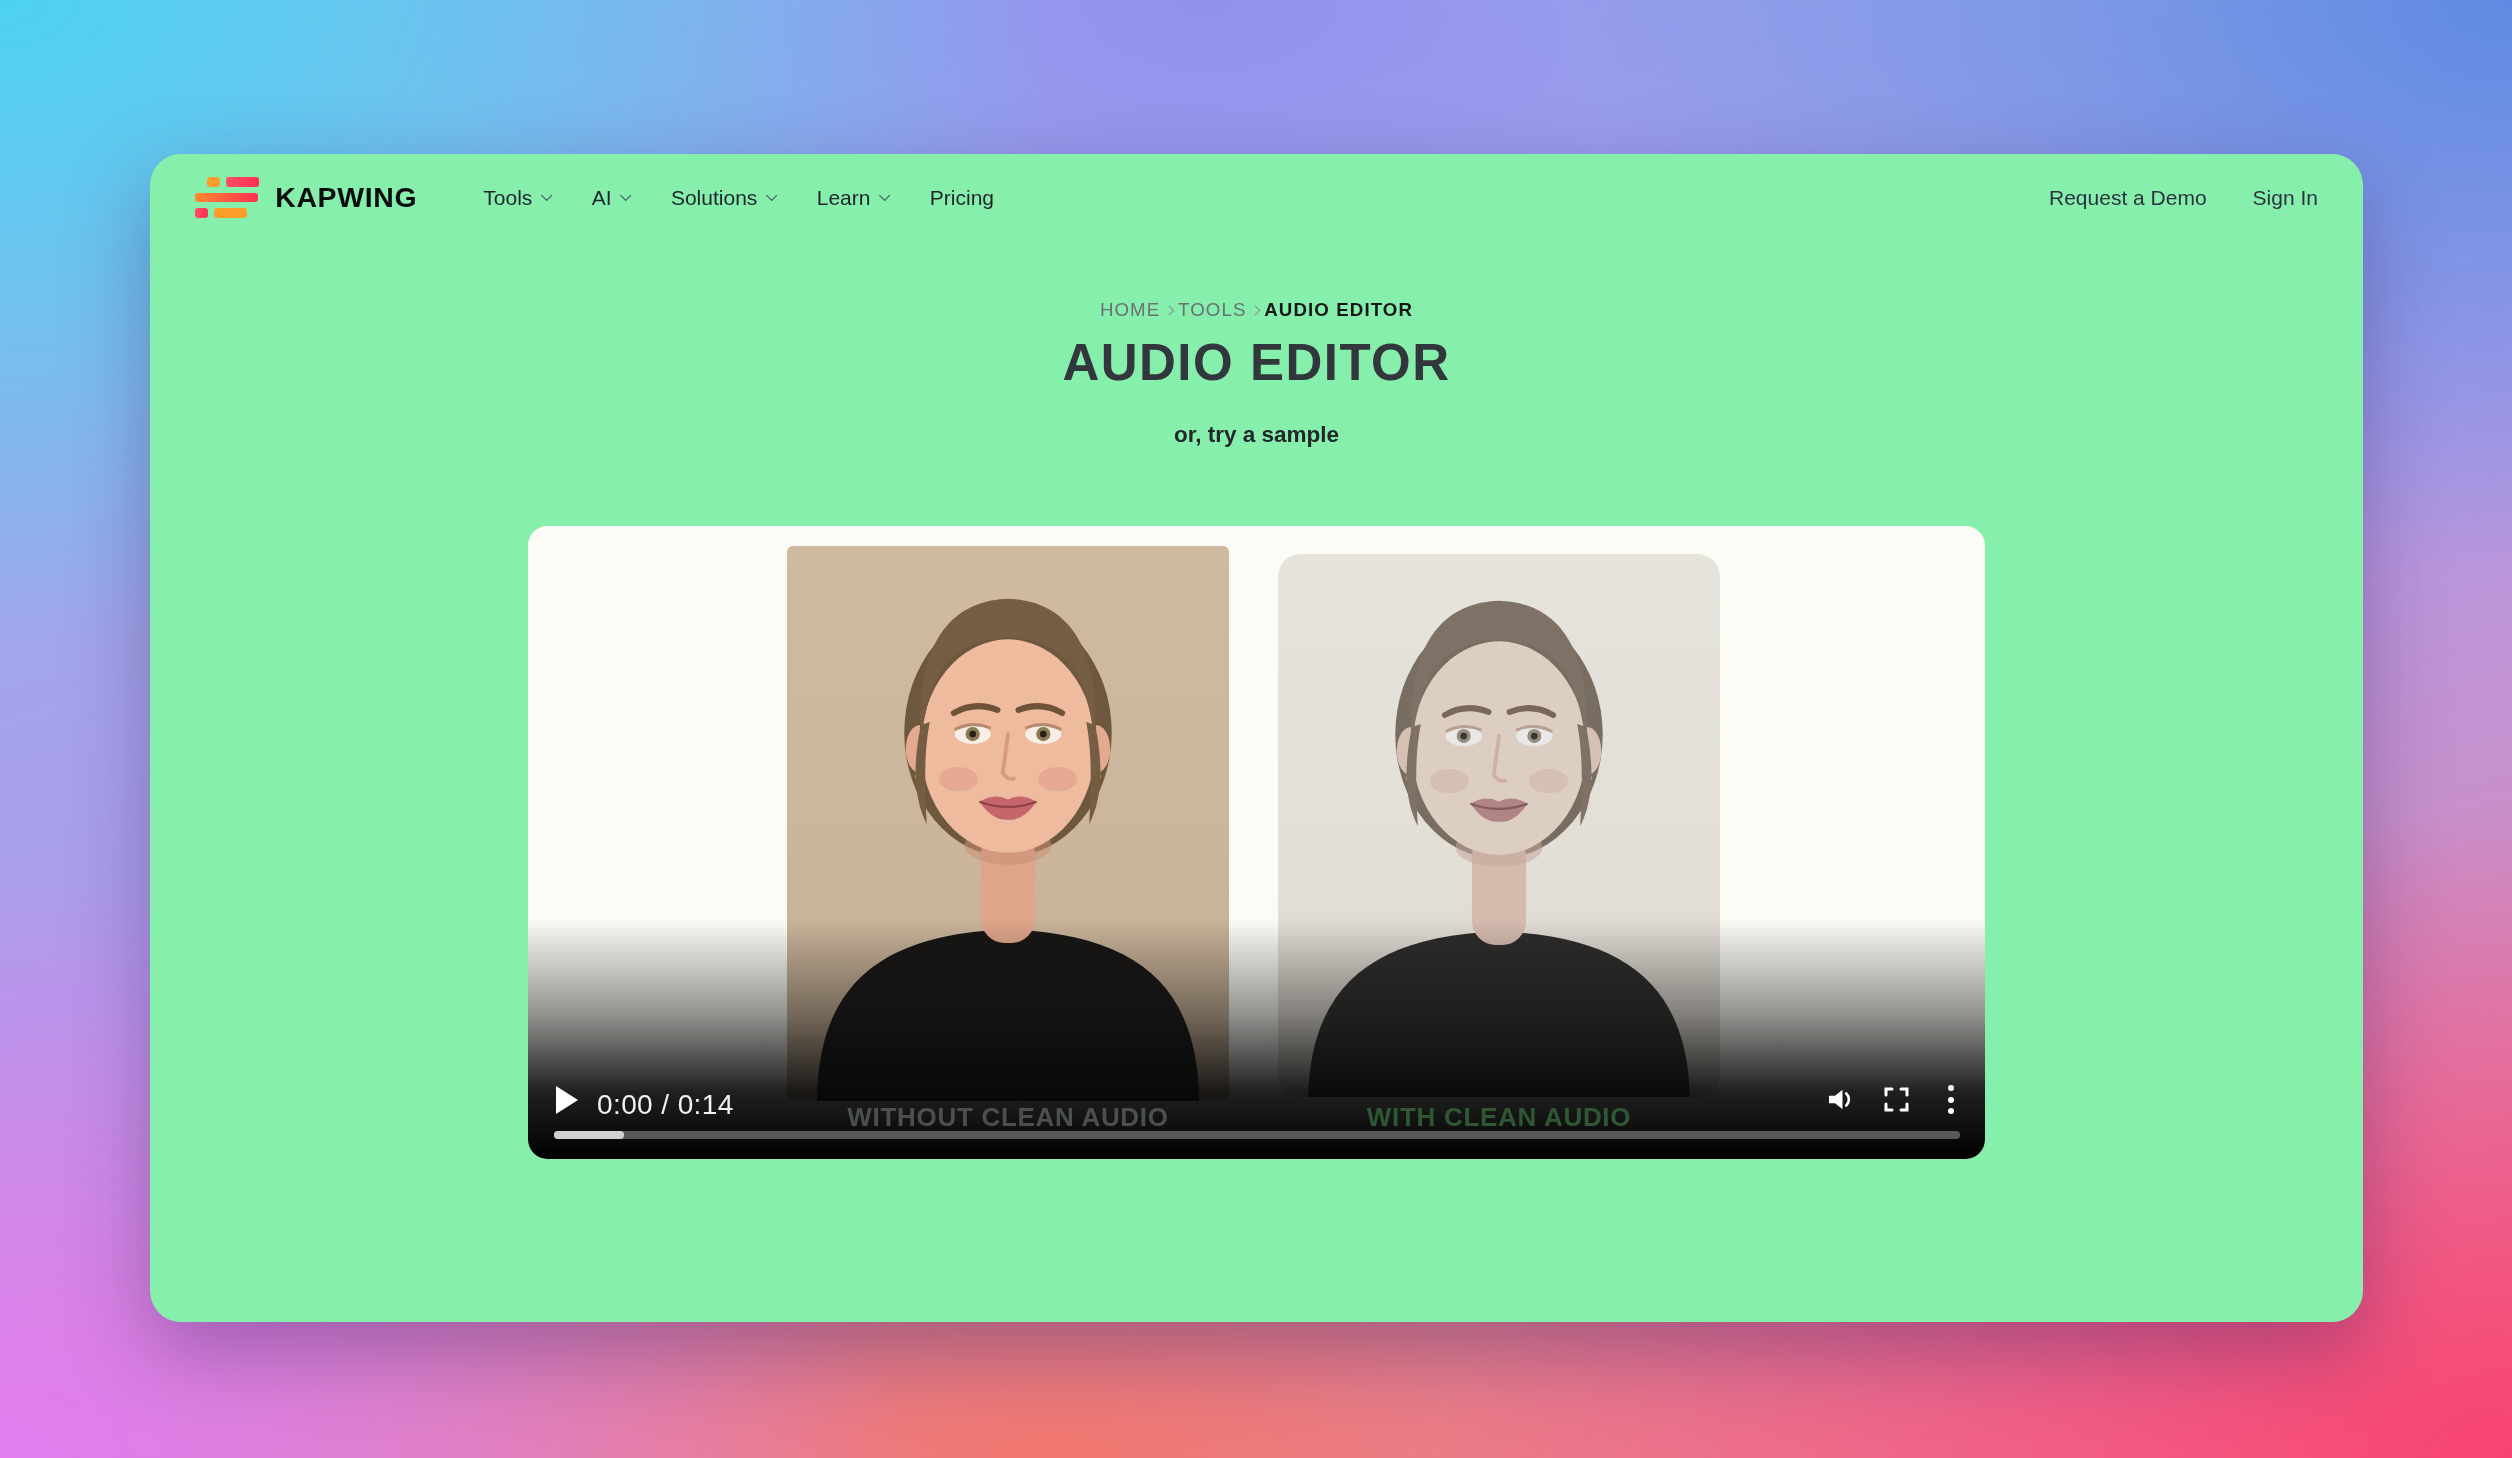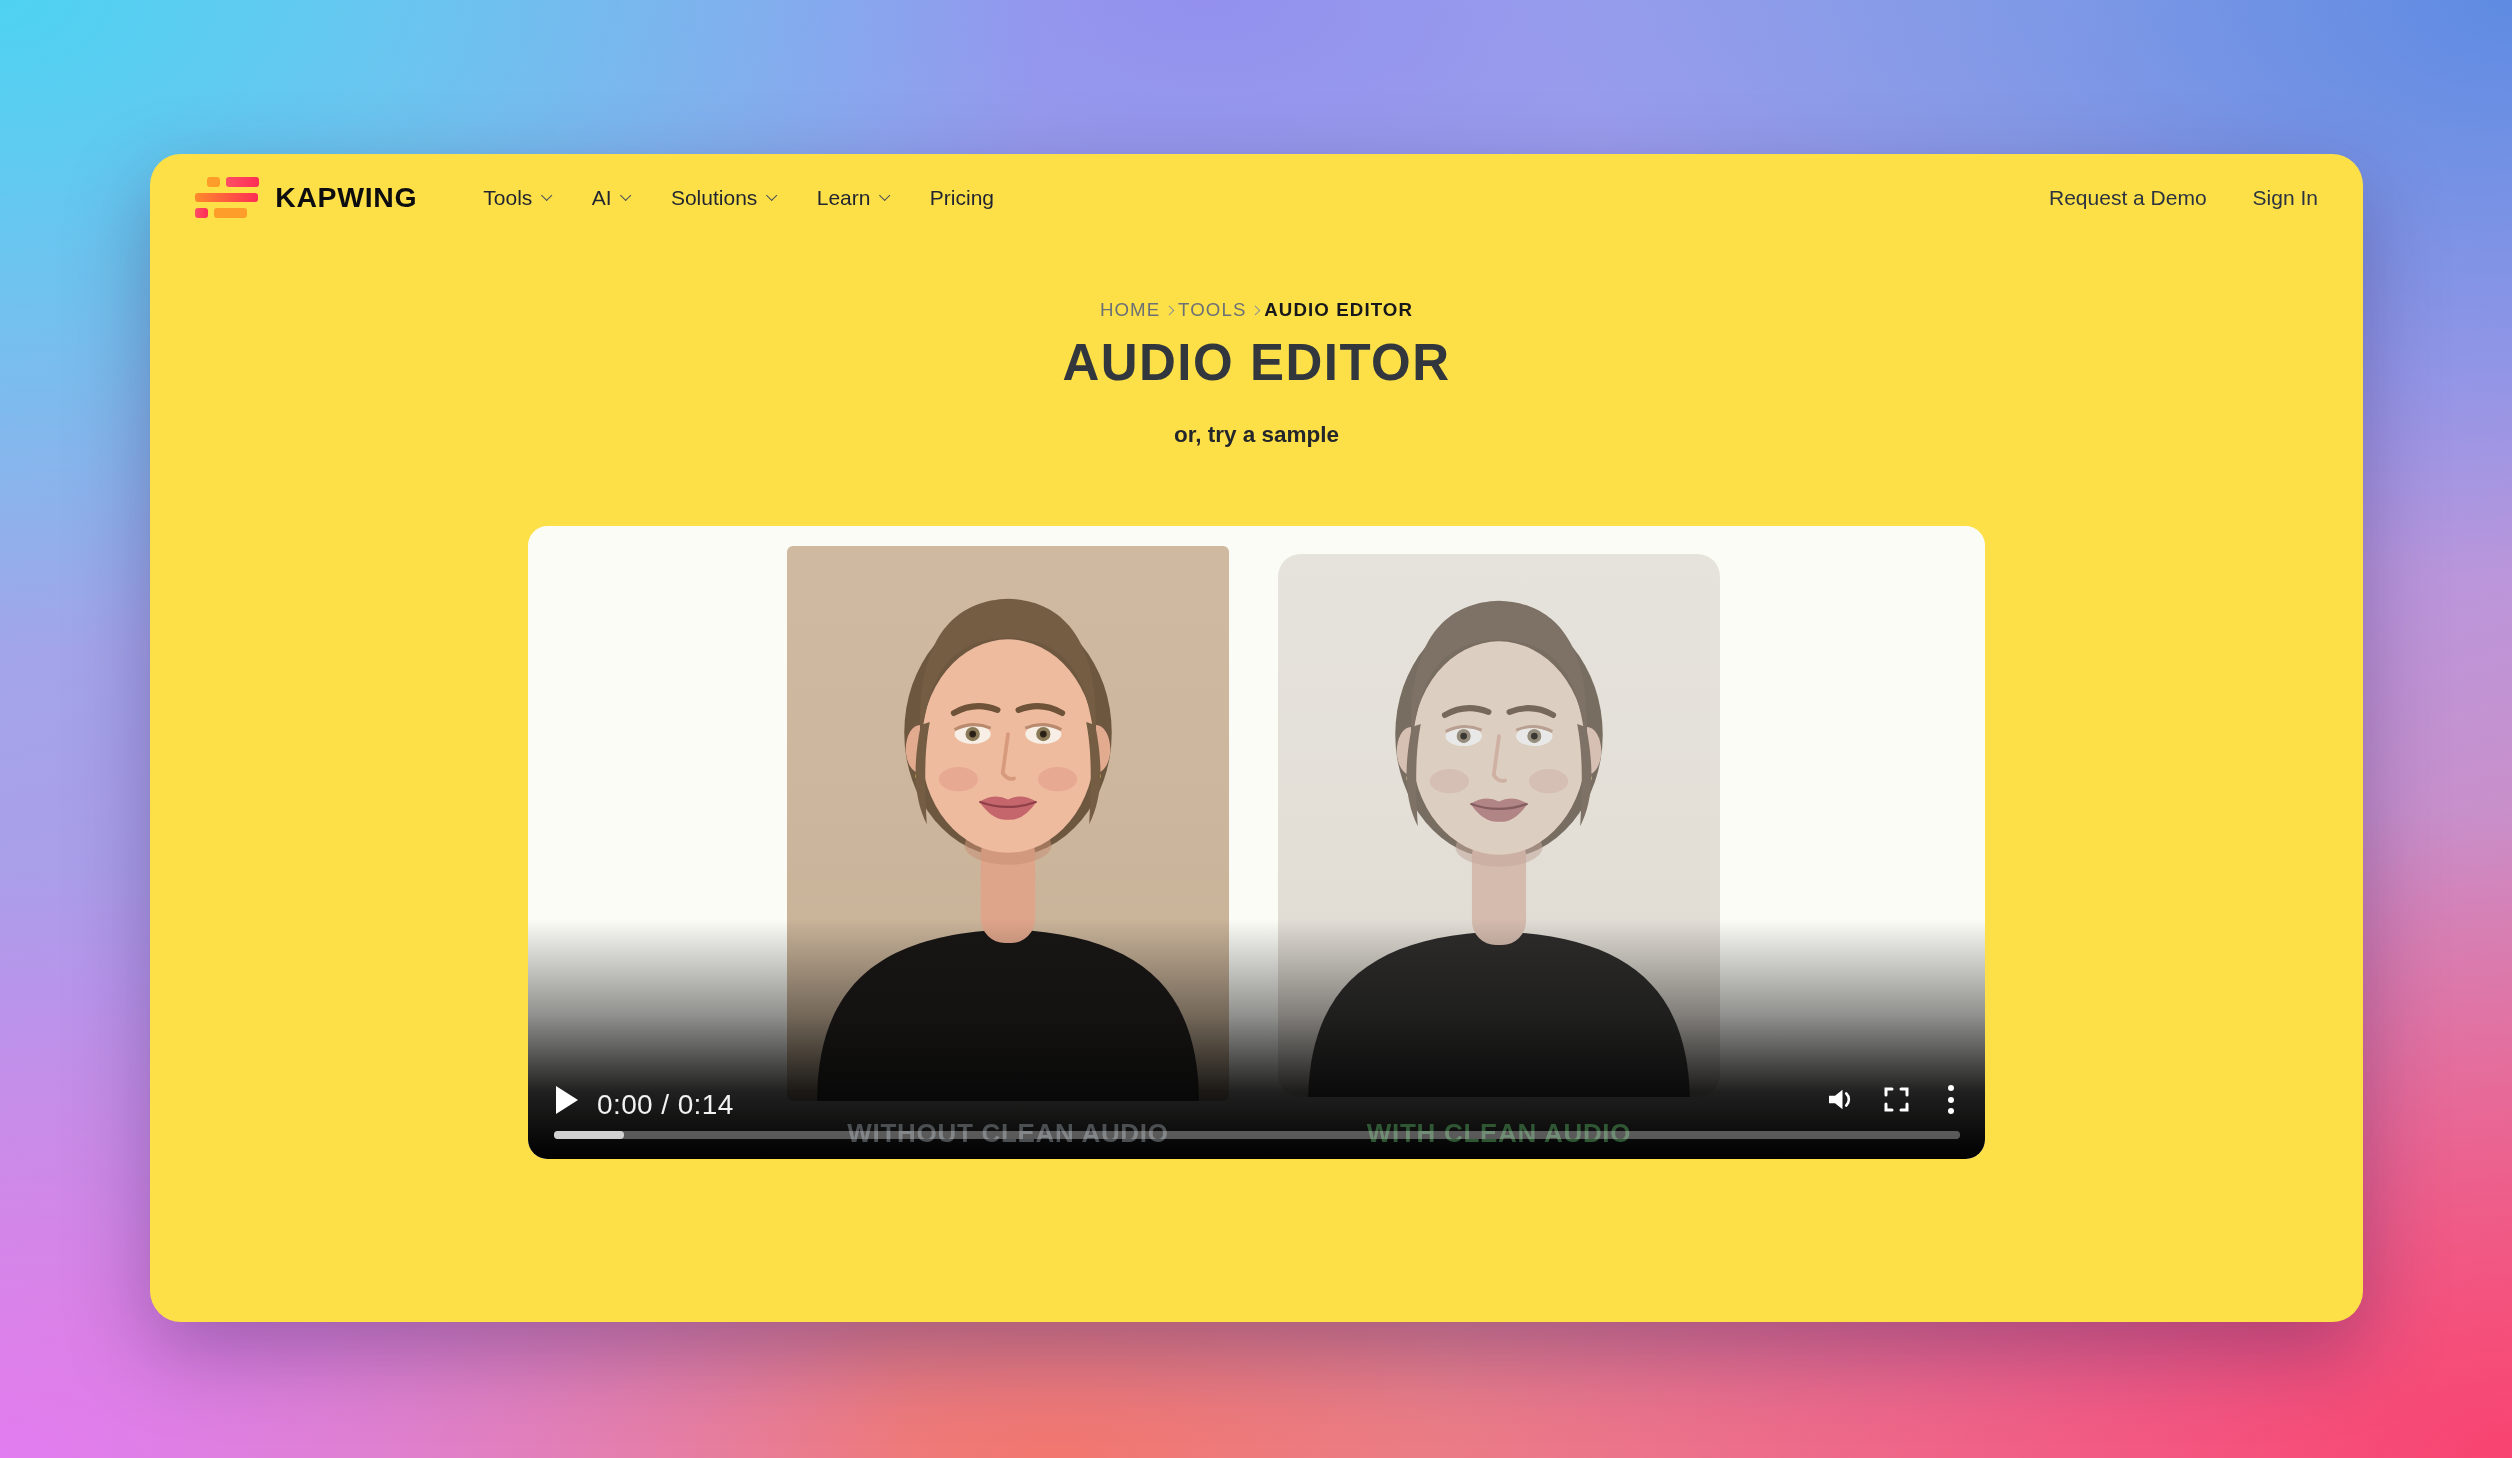--- a/index.html
+++ b/index.html
@@ -13,21 +13,21 @@
       radial-gradient(ellipse 58% 62% at 0% 0%,   #4ed2f1 0%, rgba(78,210,241,0) 72%),
       radial-gradient(ellipse 52% 55% at 100% 0%, #5e8be2 0%, rgba(94,139,226,0) 72%),
       radial-gradient(ellipse 46% 42% at 48% 0%,  #9390ee 0%, rgba(147,144,238,0) 75%),
       radial-gradient(ellipse 52% 58% at 0% 100%, #e27cf0 0%, rgba(226,124,240,0) 70%),
       radial-gradient(ellipse 58% 60% at 100% 100%, #f84370 0%, rgba(248,67,112,0) 74%),
       radial-gradient(ellipse 64% 42% at 42% 100%, #f2776f 0%, rgba(242,119,111,0) 70%),
       linear-gradient(165deg, #8fb6ec 0%, #ae9be9 48%, #ee7f9f 100%);
   }
   .page-card {
     position:absolute; left:150px; top:154px; width:2213px; height:1168px;
-    background:#fde047; border-radius:31px;
+    background:#86efac; border-radius:31px;
     box-shadow:0 30px 82px rgba(45,25,90,0.35);
     overflow:hidden;
   }
 
   
   .site-header { display:flex; align-items:center; height:87px; padding:0 45px; }
   .logo { display:flex; align-items:center; gap:16.5px; cursor:pointer; }
   .brick-icon { display:flex; flex-direction:column; gap:6px; }
   .brick-row { display:flex; gap:6px; }
   .brick { height:9.7px; border-radius:3px; }
@@ -66,21 +66,21 @@
   .video-player {
     position:relative; margin:78px auto 0 auto; width:1457px; height:633px;
     background:#fbfcf6; border-radius:19.5px; overflow:hidden; cursor:pointer;
   }
   .portrait { position:absolute; overflow:hidden; }
   .portrait svg { width:100%; height:100%; display:block; }
   .portrait-left  { left:259px;  top:19.5px; width:442px; height:555px; border-radius:6px;  --wall:#ccb59a; }
   .portrait-right { left:750px; top:28.4px; width:442px; height:543px; border-radius:22.5px; --wall:#d9d0c0; }
   .portrait-right svg { filter:brightness(1.18) saturate(0.5) contrast(0.82); }
 
-  .compare-label { position:absolute; top:576px; width:442px; text-align:center; font-size:26px; font-weight:800; letter-spacing:0.7px; z-index:2;margin-top:16px; }
+  .compare-label { position:absolute; top:576px; width:442px; text-align:center; font-size:26px; font-weight:800; letter-spacing:0.7px; z-index:2; }
   .label-left  { left:259px;  color:#4b4f52; }
   .label-right { left:750px; color:#2f5734; }
 
   .video-shade { position:absolute; left:0; right:0; bottom:0; height:240px; z-index:1;
     background:linear-gradient(180deg, rgba(15,15,15,0) 0%, rgba(15,15,15,0.45) 40%, rgba(8,8,8,0.9) 72%, #000 100%); }
 
   .vc { position:absolute; z-index:3; }
   .play-button { left:28.4px; top:560px; width:0; height:0; border-left:22.5px solid #ffffff; border-top:14.2px solid transparent; border-bottom:14.2px solid transparent; cursor:pointer; }
   .time-text { left:69px; top:563px; font-size:28px; color:#f2f2f2; letter-spacing:0.4px; }
   .icon-btn { top:557px; width:33px; height:33px; cursor:pointer; }

